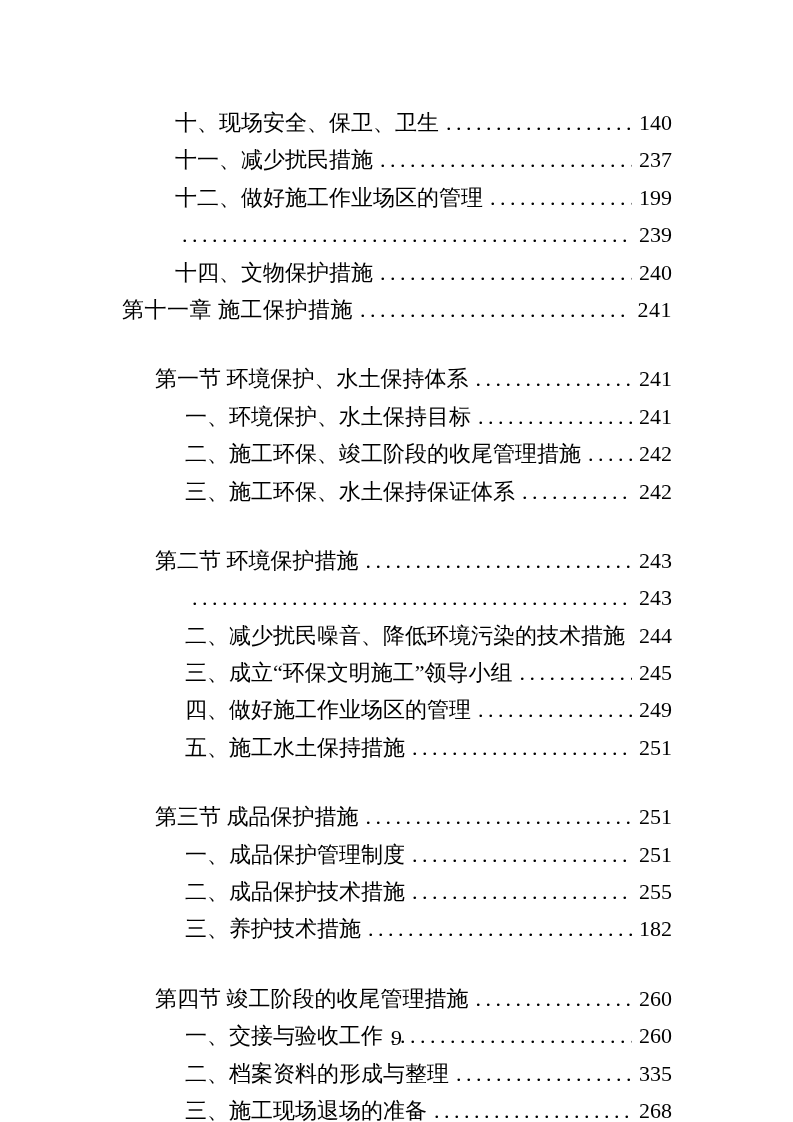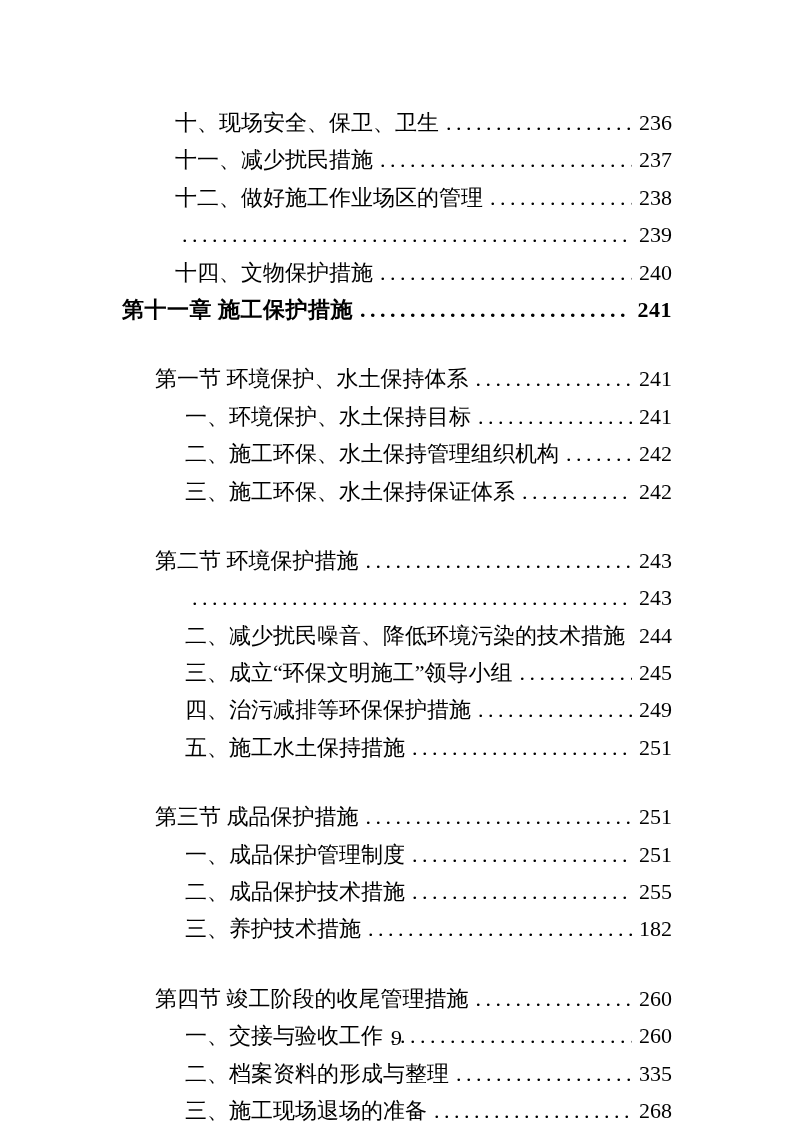--- a/index.html
+++ b/index.html
@@ -20,21 +20,21 @@
     width: 550px;
   }
   .toc-row {
     display: flex;
     align-items: baseline;
     height: 37.4px;
     line-height: 37.4px;
     font-size: 22px;
     white-space: nowrap;
   }
-  .lvl-chapter { padding-left: 0; font-weight: bold; letter-spacing: 0.5px; }
+  .lvl-chapter { padding-left: 0; font-weight: normal; letter-spacing: 0.5px; }
   .lvl-section { padding-left: 33px; margin-top: 32px; }
   .lvl-item    { padding-left: 63px; justify-content: center; }
   .lvl-item-wide { padding-left: 53px; }
   .toc-title { flex: 0 0 auto; }
   .toc-leader {
     flex: 1 1 auto;
     overflow: hidden;
     white-space: nowrap;
     letter-spacing: 4.5px;
     margin-left: 7px;
@@ -57,31 +57,31 @@
   }
 </style>
 </head>
 <body>
 
 <div class="page">
   <div class="toc">
       <div class="toc-row lvl-item-wide">
         <span class="toc-title">十、现场安全、保卫、卫生</span>
         <span class="toc-leader">..........................................................................................</span>
-        <span class="toc-page">236</span>
+        <span class="toc-page">140</span>
       </div>
       <div class="toc-row lvl-item-wide">
         <span class="toc-title">十一、减少扰民措施</span>
         <span class="toc-leader">..........................................................................................</span>
         <span class="toc-page">237</span>
       </div>
       <div class="toc-row lvl-item-wide">
         <span class="toc-title">十二、做好施工作业场区的管理</span>
         <span class="toc-leader">..........................................................................................</span>
-        <span class="toc-page">238</span>
+        <span class="toc-page">199</span>
       </div>
       <div class="toc-row lvl-item-wide">
         <span class="toc-leader">..........................................................................................</span>
         <span class="toc-page">239</span>
       </div>
       <div class="toc-row lvl-item-wide">
         <span class="toc-title">十四、文物保护措施</span>
         <span class="toc-leader">..........................................................................................</span>
         <span class="toc-page">240</span>
       </div>
@@ -94,21 +94,21 @@
         <span class="toc-title">第一节 环境保护、水土保持体系</span>
         <span class="toc-leader">..........................................................................................</span>
         <span class="toc-page">241</span>
       </div>
       <div class="toc-row lvl-item">
         <span class="toc-title">一、环境保护、水土保持目标</span>
         <span class="toc-leader">..........................................................................................</span>
         <span class="toc-page">241</span>
       </div>
       <div class="toc-row lvl-item">
-        <span class="toc-title">二、施工环保、水土保持管理组织机构</span>
+        <span class="toc-title">二、施工环保、竣工阶段的收尾管理措施</span>
         <span class="toc-leader">..........................................................................................</span>
         <span class="toc-page">242</span>
       </div>
       <div class="toc-row lvl-item">
         <span class="toc-title">三、施工环保、水土保持保证体系</span>
         <span class="toc-leader">..........................................................................................</span>
         <span class="toc-page">242</span>
       </div>
       <div class="toc-row lvl-section">
         <span class="toc-title">第二节 环境保护措施</span>
@@ -123,21 +123,21 @@
         <span class="toc-title">二、减少扰民噪音、降低环境污染的技术措施</span>
         <span class="toc-leader">..........................................................................................</span>
         <span class="toc-page">244</span>
       </div>
       <div class="toc-row lvl-item">
         <span class="toc-title">三、成立“环保文明施工”领导小组</span>
         <span class="toc-leader">..........................................................................................</span>
         <span class="toc-page">245</span>
       </div>
       <div class="toc-row lvl-item">
-        <span class="toc-title">四、治污减排等环保保护措施</span>
+        <span class="toc-title">四、做好施工作业场区的管理</span>
         <span class="toc-leader">..........................................................................................</span>
         <span class="toc-page">249</span>
       </div>
       <div class="toc-row lvl-item">
         <span class="toc-title">五、施工水土保持措施</span>
         <span class="toc-leader">..........................................................................................</span>
         <span class="toc-page">251</span>
       </div>
       <div class="toc-row lvl-section">
         <span class="toc-title">第三节 成品保护措施</span>

